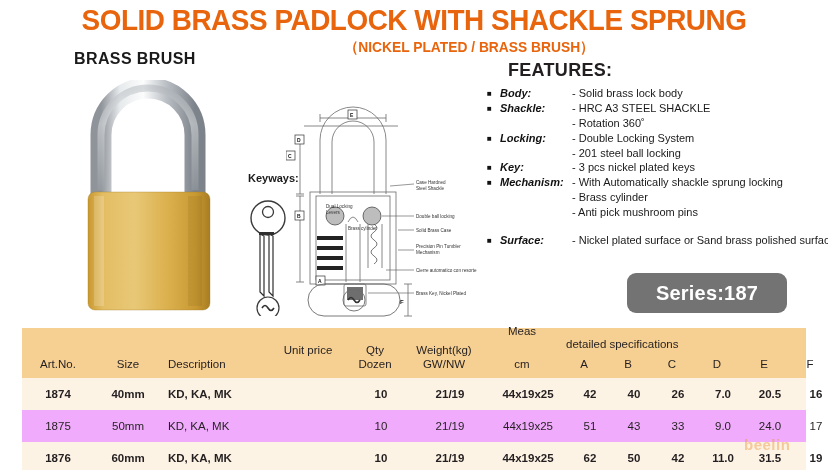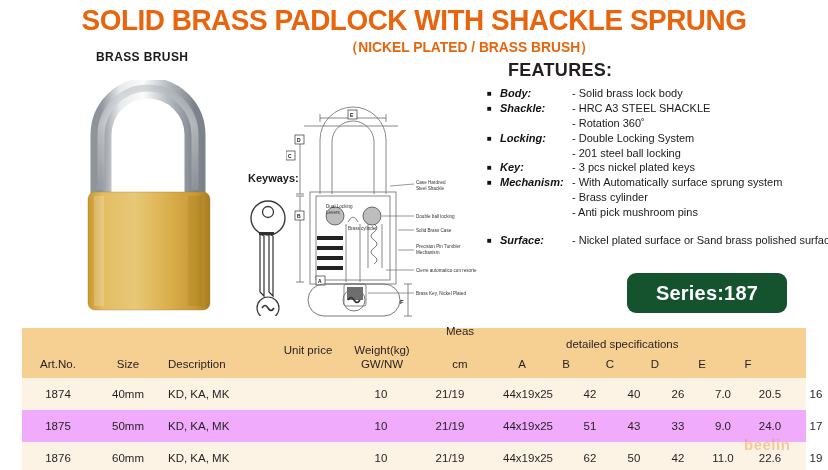--- a/index.html
+++ b/index.html
@@ -19,21 +19,21 @@
   }
   .sub-title{
     font-family:"Liberation Sans Narrow","Liberation Sans",sans-serif;
     font-weight:bold;font-size:15px;line-height:17px;color:#e8650d;
     margin-top:2px;transform:scaleX(0.92);transform-origin:center;
     white-space:nowrap;padding-left:120px;
   }
 
   
   .brass-label{
-    position:absolute;left:96px;top:50px;font-size:12px;font-weight:bold;
+    position:absolute;left:74px;top:50px;font-size:16px;font-weight:bold;
     letter-spacing:0.4px;color:#1a1a1a;
   }
 
   
   .padlock{position:absolute;left:68px;top:80px;width:160px;height:235px;}
 
   
   .keyways-label{position:absolute;left:248px;top:172px;font-size:11px;font-weight:bold;color:#1a1a1a;}
   .key-svg{position:absolute;left:238px;top:196px;}
 
@@ -44,29 +44,29 @@
   .features{position:absolute;left:487px;top:60px;width:340px;}
   .features-title{font-size:18px;font-weight:bold;letter-spacing:0.3px;margin:0 0 5px 13px;padding-left:8px;}
   .frow{display:flex;align-items:flex-start;line-height:14.6px;min-height:14.6px;}
   .fbullet{width:13px;flex:0 0 13px;font-size:8px;line-height:15px;color:#111;}
   .fkey{width:72px;flex:0 0 72px;font-size:11px;font-weight:bold;font-style:italic;color:#111;}
   .fval{font-size:11px;color:#1a1a1a;white-space:nowrap;}
 
   
   .series-badge{
     position:absolute;left:627px;top:273px;width:160px;height:40px;
-    background:#14532d;border-radius:9px;color:#fff;font-size:20px;font-weight:bold;
+    background:#737373;border-radius:9px;color:#fff;font-size:20px;font-weight:bold;
     display:flex;align-items:center;justify-content:center;letter-spacing:0.2px;
   }
 
   
   .table{position:absolute;left:22px;top:328px;width:784px;}
   .trow{display:flex;align-items:center;height:32px;font-size:11.5px;color:#231f20;}
   .thead{height:50px;background:#f6cf92;}
-  .row-light{background:#fdf3e5;}
+  .row-light{background:#fdf3e5;font-weight:bold;}
   .row-dark{background:#f0abfc;}
   .c{flex:0 0 auto;text-align:center;}
   .c-art{width:72px;}
   .c-size{width:68px;}
   .c-desc{width:110px;text-align:left;padding-left:6px;}
   .c-unit{width:72px;}
   .c-qty{width:62px;}
   .c-wt{width:76px;}
   .c-meas{width:80px;gap:19px;}
   .c-a{width:44px;}
@@ -247,21 +247,21 @@
       <span class="fval">- 201 steel ball locking</span>
     </div>
     <div class="frow">
       <span class="fbullet">■</span>
       <span class="fkey">Key:</span>
       <span class="fval">- 3 pcs nickel plated keys</span>
     </div>
     <div class="frow">
       <span class="fbullet">■</span>
       <span class="fkey">Mechanism:</span>
-      <span class="fval">- With Automatically surface sprung system</span>
+      <span class="fval">- With Automatically shackle sprung locking</span>
     </div>
     <div class="frow">
       <span class="fbullet"></span>
       <span class="fkey"></span>
       <span class="fval">- Brass cylinder</span>
     </div>
     <div class="frow">
       <span class="fbullet"></span>
       <span class="fkey"></span>
       <span class="fval">- Anti pick mushroom pins</span>
@@ -281,20 +281,24 @@
 
     <div class="trow thead" style="position:relative;">
       <div class="hspec">
         <div class="hspec-label">detailed specifications</div>
       </div>
       <div class="c c-art hstack">Art.No.</div>
       <div class="c c-size hstack">Size</div>
       <div class="c c-desc hstack left">Description</div>
       <div class="c c-unit hstack">
         <span style="margin-bottom:14px;">Unit price</span>
+      </div>
+      <div class="c c-qty hstack">
+        <span>Qty</span>
+        <span>Dozen</span>
       </div>
       <div class="c c-wt hstack">
         <span>Weight(kg)</span>
         <span>GW/NW</span>
       </div>
       <div class="c c-meas hstack">
         <span>Meas</span>
         <span>cm</span>
       </div>
       <div class="c c-a hstack">A</div>
@@ -345,21 +349,21 @@
       <div class="c c-size">60mm</div>
       <div class="c c-desc">KD, KA, MK</div>
       <div class="c c-unit"></div>
       <div class="c c-qty">10</div>
       <div class="c c-wt">21/19</div>
       <div class="c c-meas">44x19x25</div>
       <div class="c c-a">62</div>
       <div class="c c-b">50</div>
       <div class="c c-cc">42</div>
       <div class="c c-d">11.0</div>
-      <div class="c c-e">22.6</div>
+      <div class="c c-e">31.5</div>
       <div class="c c-f">19</div>
 
     </div>
 
   </div>
 
   <div class="watermark">beelin</div>
 
 </div>
 

